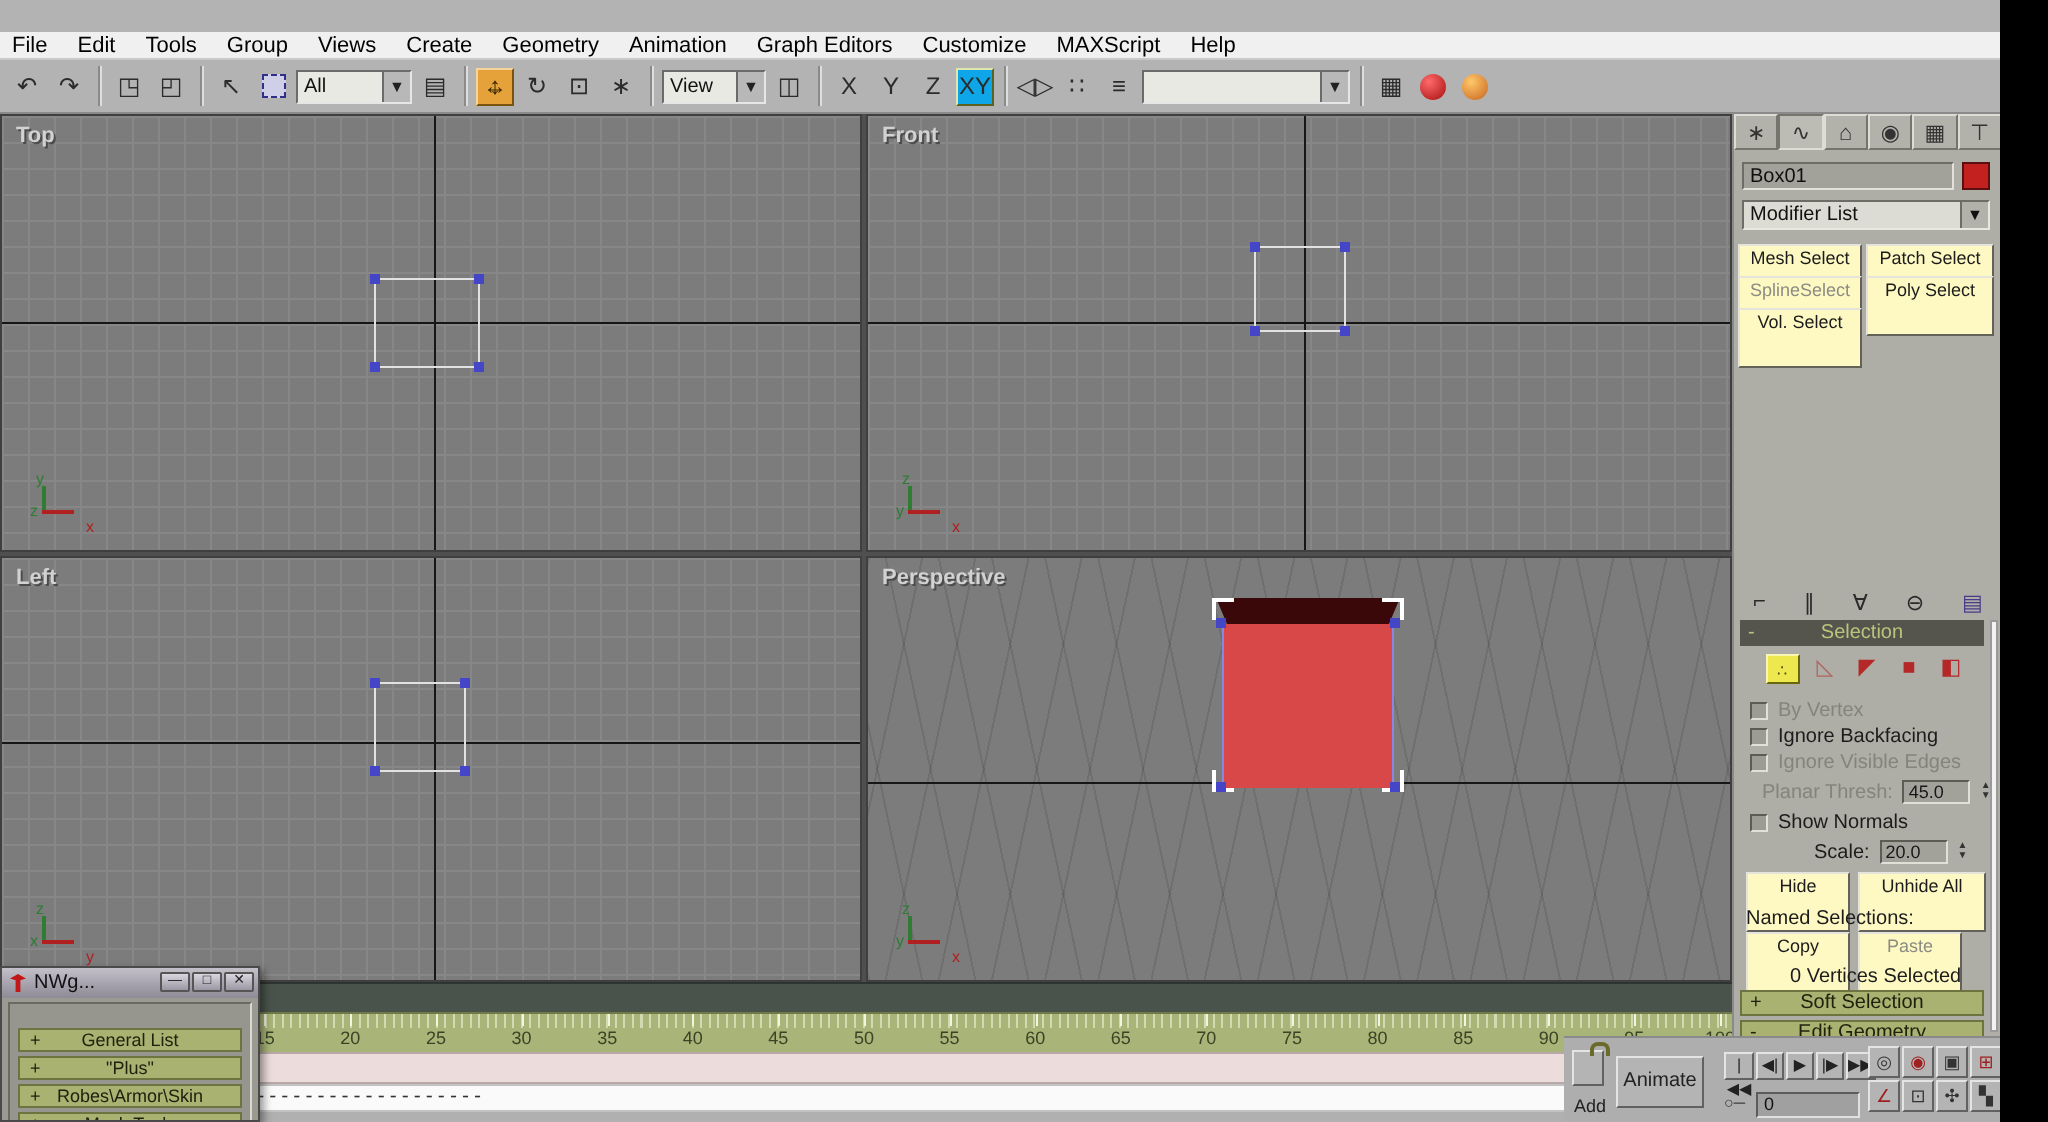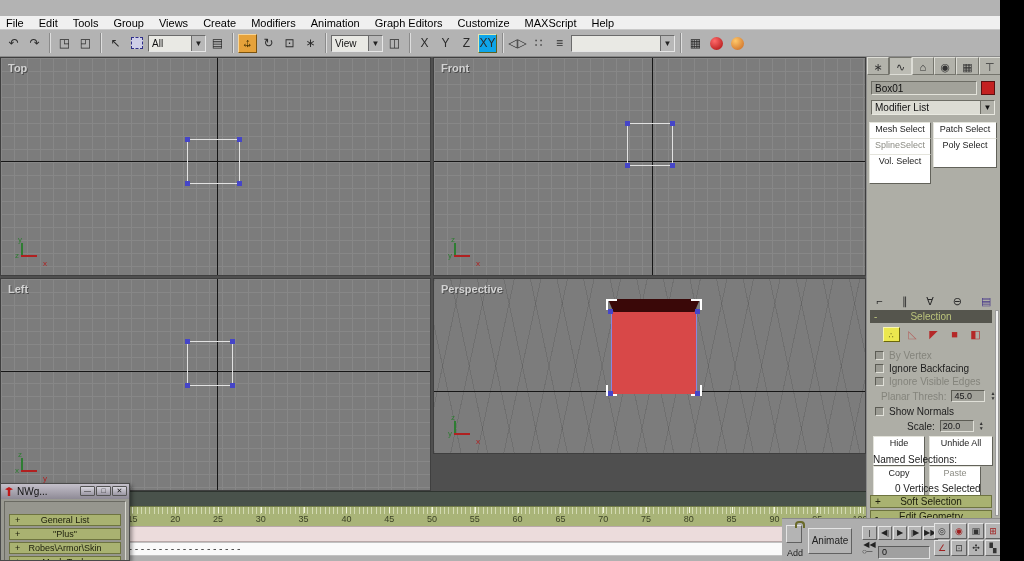--- a/index.html
+++ b/index.html
@@ -80,21 +80,21 @@
   .cp-tab { flex:1; height:18px; text-align:center; line-height:18px; font-size:11px; color:#333;
     border:1px solid; border-color:#dddDD6 #75756d #75756d #ddddd6; background:#b2b2aa; }
   .cp-tab.active { background:#bcbcb4; border-color:#75756d #ddddd6 #ddddd6 #75756d; }
   .cp-name { position:absolute; left:4px; top:24px; width:106px; height:14px; background:#a2a29a;
     border:1px solid; border-color:#6d6d65 #e2e2da #e2e2da #6d6d65; font-size:10px; padding:1px 3px; color:#101010; }
   .cp-swatch { position:absolute; left:114px; top:24px; width:14px; height:14px; background:#c32020; border:1px solid #5a1010; }
   .cp-modlist { position:absolute; left:4px; top:43px; width:124px; height:15px; background:#dcdcd4;
     border:1px solid; border-color:#6d6d65 #e8e8e0 #e8e8e0 #6d6d65; font-size:10px; padding-left:3px; line-height:13px; }
   .cp-modlist .arrow { position:absolute; right:0; top:0; width:14px; height:13px; background:#b2b2aa;
     border-left:1px solid #6d6d65; font-size:8px; text-align:center; line-height:13px; }
-  .cp-btn { position:absolute; height:30px; background:#ffffff; border:1px solid; border-color:#e4e4dc #62625a #62625a #e4e4dc;
+  .cp-btn { position:absolute; height:30px; background:#fef9c3; border:1px solid; border-color:#e4e4dc #62625a #62625a #e4e4dc;
     font-size:9px; text-align:center; line-height:12px; color:#1c1c1c; }
   .cp-btn.disabled { color:#8c8c84; }
   .stacklist { position:absolute; left:4px; top:121px; width:124px; height:110px; background:#a6a6a6;
     border:1px solid; border-color:#62625a #e4e4dc #e4e4dc #62625a; }
   .stackrow { position:absolute; left:0; top:0; width:122px; height:15px; background:#5b9bce; color:#0a1a2a;
     font-size:10px; line-height:15px; padding-left:3px; }
   .stackrow .plusbox { display:inline-block; width:9px; height:9px; background:#16324a; color:#cfe4f4;
     font-size:8px; line-height:9px; text-align:center; margin-right:4px; vertical-align:1px; }
   .stacktools { position:absolute; left:0; top:236px; width:134px; height:16px; display:flex; justify-content:space-around; align-items:center; color:#2a2a2a; font-size:11px; }
   .roll-header-dark { position:absolute; left:3px; width:122px; height:13px; background:#55554d;
@@ -171,21 +171,21 @@
   <div class="app">
 
 
     <div class="menubar">
         <span class="menu-item">File</span>
         <span class="menu-item">Edit</span>
         <span class="menu-item">Tools</span>
         <span class="menu-item">Group</span>
         <span class="menu-item">Views</span>
         <span class="menu-item">Create</span>
-        <span class="menu-item">Modifiers</span>
+        <span class="menu-item">Geometry</span>
         <span class="menu-item">Animation</span>
         <span class="menu-item">Graph Editors</span>
         <span class="menu-item">Customize</span>
         <span class="menu-item">MAXScript</span>
         <span class="menu-item">Help</span>
       </div>
 
     <div class="toolbar">
       <span class="tbtn">↶</span>
       <span class="tbtn">↷</span>
@@ -293,21 +293,21 @@
         <span class="vp-label">Left</span>
         <div class="tripod">
           <span class="trip-up"></span>
           <span class="trip-right"></span>
           <span class="trip-up-label">z</span>
           <span class="trip-right-label">y</span>
           <span class="trip-origin-label">x</span>
         </div>
       </div>
 
-      <div class="viewport" style="left:433px;top:221px;width:433px;height:176px;background-image:none">
+      <div class="viewport" style="left:433px;top:221px;width:433px;height:213px;background-image:none">
         <div class="persp-grid1"></div>
         <div class="persp-grid2"></div>
         <div class="axis-h" style="top:112px"></div>
         <div class="persp-box">
           <div class="pb-top"></div>
           <div class="pb-front"></div>
           <span class="bracket tl" style="left:0;top:0"></span>
           <span class="bracket tr" style="right:0;top:0"></span>
           <span class="bracket bl" style="left:0;bottom:0"></span>
           <span class="bracket br" style="right:0;bottom:0"></span>

